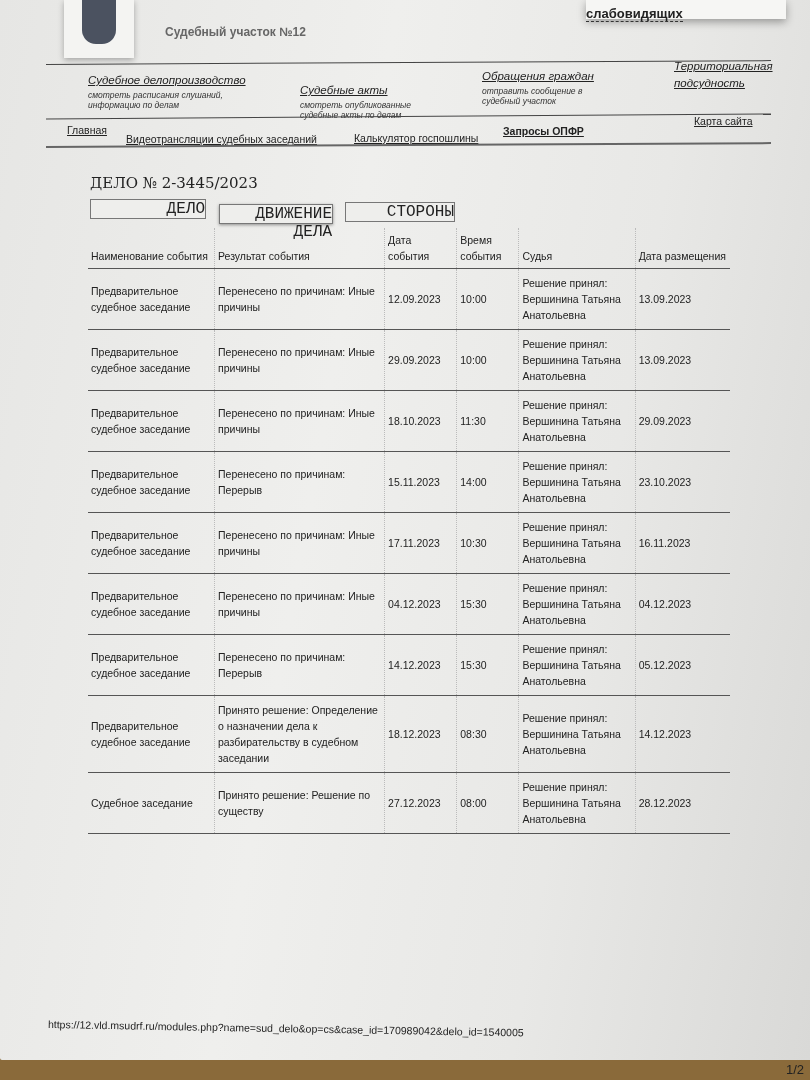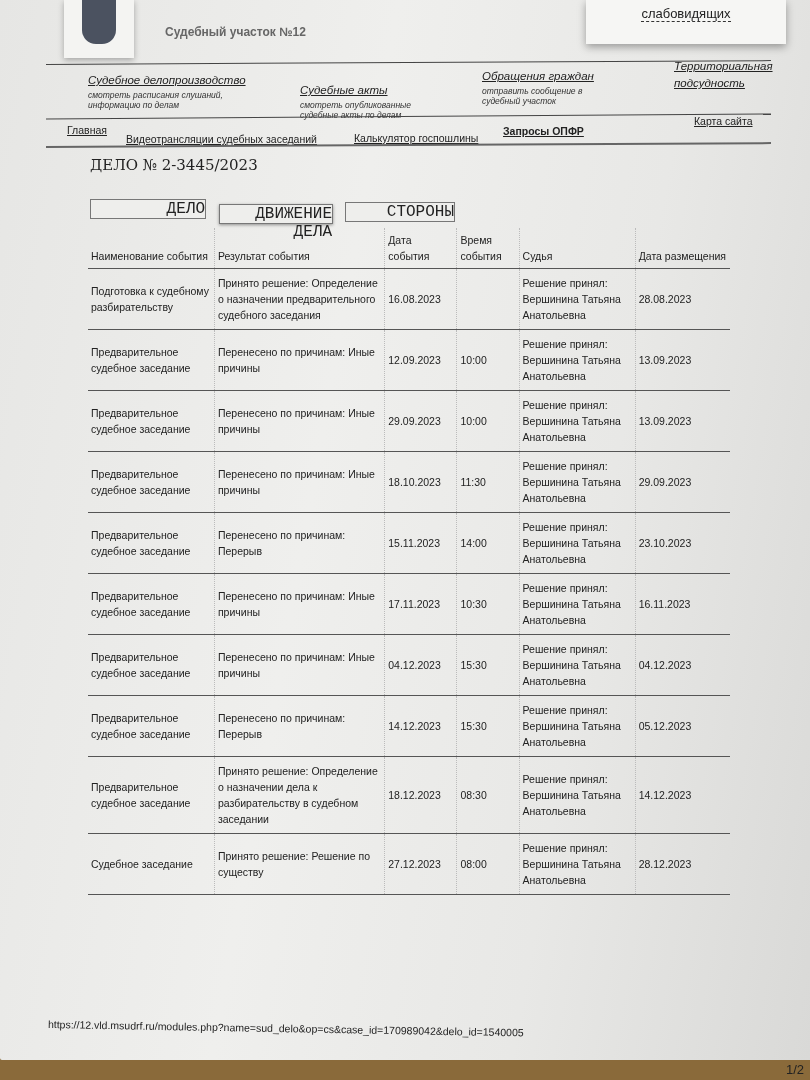--- a/index.html
+++ b/index.html
@@ -15,31 +15,31 @@
     background:linear-gradient(100deg,#e6e6e4 0%,#efefed 40%,#e8e8e6 70%,#d9d9d7 100%);
     border-bottom-left-radius:2px;
   }
   .logo {
     position:absolute; left:64px; top:0; width:70px; height:58px;
     background:#f4f4f2; box-shadow:0 2px 6px rgba(0,0,0,.3);
   }
   .logo .crest { position:absolute; left:18px; top:0; width:34px; height:44px; background:#4b5260; border-bottom-left-radius:14px; border-bottom-right-radius:14px; }
   .site-title { position:absolute; left:165px; top:25px; font-size:12px; font-weight:bold; color:#666; }
   .vision-box {
-    position:absolute; left:586px; top:0; width:200px; height:44px;
+    position:absolute; left:586px; top:0; width:200px; height:19px;
     background:#f6f6f4; box-shadow:0 3px 8px rgba(0,0,0,.35);
-    text-align:center;
+    font-weight:bold;
   }
   .vision-box span { position:relative; top:4px; font-size:13px; border-bottom:1px dashed #333; }
   .hr { position:absolute; height:1px; background:#444; }
   .mm { position:absolute; font-size:11px;font-style:italic; }
   .mm .t { font-size:11.5px; text-decoration:underline; }
   .mm .d { font-size:8.5px; color:#333; margin-top:4px; line-height:10px; }
   .ms { position:absolute; font-size:10.5px; text-decoration:underline; }
-  .case-title { position:absolute; left:90px; top:156px; font-family:"DejaVu Serif", serif; font-size:15px; }
+  .case-title { position:absolute; left:90px; top:174px; font-family:"DejaVu Serif", serif; font-size:15px; }
   .tabbtn {
     position:absolute; height:18px; border:1px solid #777; background:#eeeeec;
     font-size:16px; text-align:right; line-height:18px;font-family:Liberation Mono, monospace;
   }
   .tabbtn.active { box-shadow:0 1px 3px rgba(0,0,0,.4); }
   table.events {
     position:absolute; left:88px; top:228px; width:642px;
     border-collapse:collapse; font-size:10.5px;
   }
   table.events th { font-weight:normal; text-align:left; vertical-align:bottom; padding:4px 3px; border-bottom:1px solid #555; line-height:16px; }
@@ -99,28 +99,20 @@
       <tr>
         <th class="c0">Наименование события</th>
         <th class="c1">Результат события</th>
         <th class="c2">Дата события</th>
         <th class="c3">Время события</th>
         <th class="c4">Судья</th>
         <th class="c5">Дата размещения</th>
       </tr>
     </thead>
     <tbody id="rows">
-        <tr>
-          <td>Подготовка к судебному разбирательству</td>
-          <td>Принято решение: Определение о назначении предварительного судебного заседания</td>
-          <td>16.08.2023</td>
-          <td></td>
-          <td>Решение принял: Вершинина Татьяна Анатольевна</td>
-          <td>28.08.2023</td>
-        </tr>
         <tr>
           <td>Предварительное судебное заседание</td>
           <td>Перенесено по причинам: Иные причины</td>
           <td>12.09.2023</td>
           <td>10:00</td>
           <td>Решение принял: Вершинина Татьяна Анатольевна</td>
           <td>13.09.2023</td>
         </tr>
         <tr>
           <td>Предварительное судебное заседание</td>

